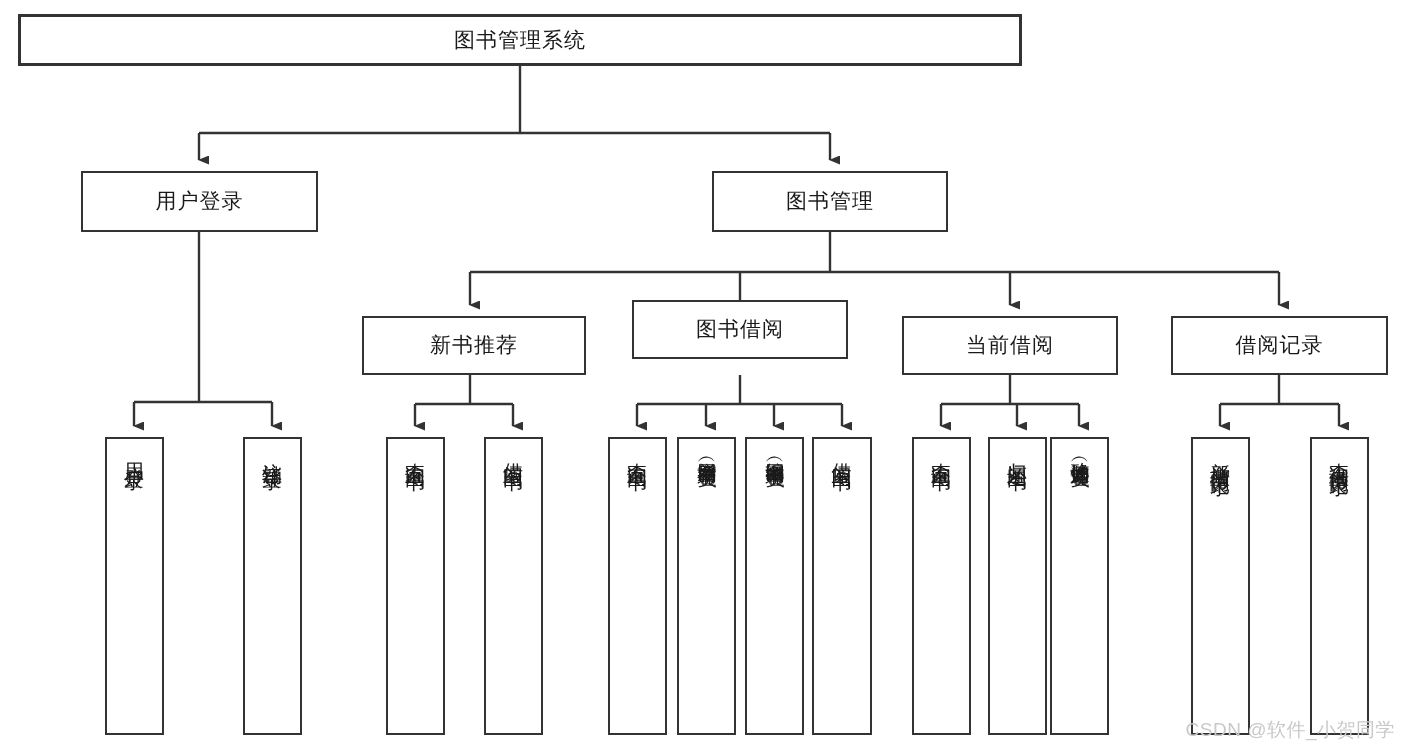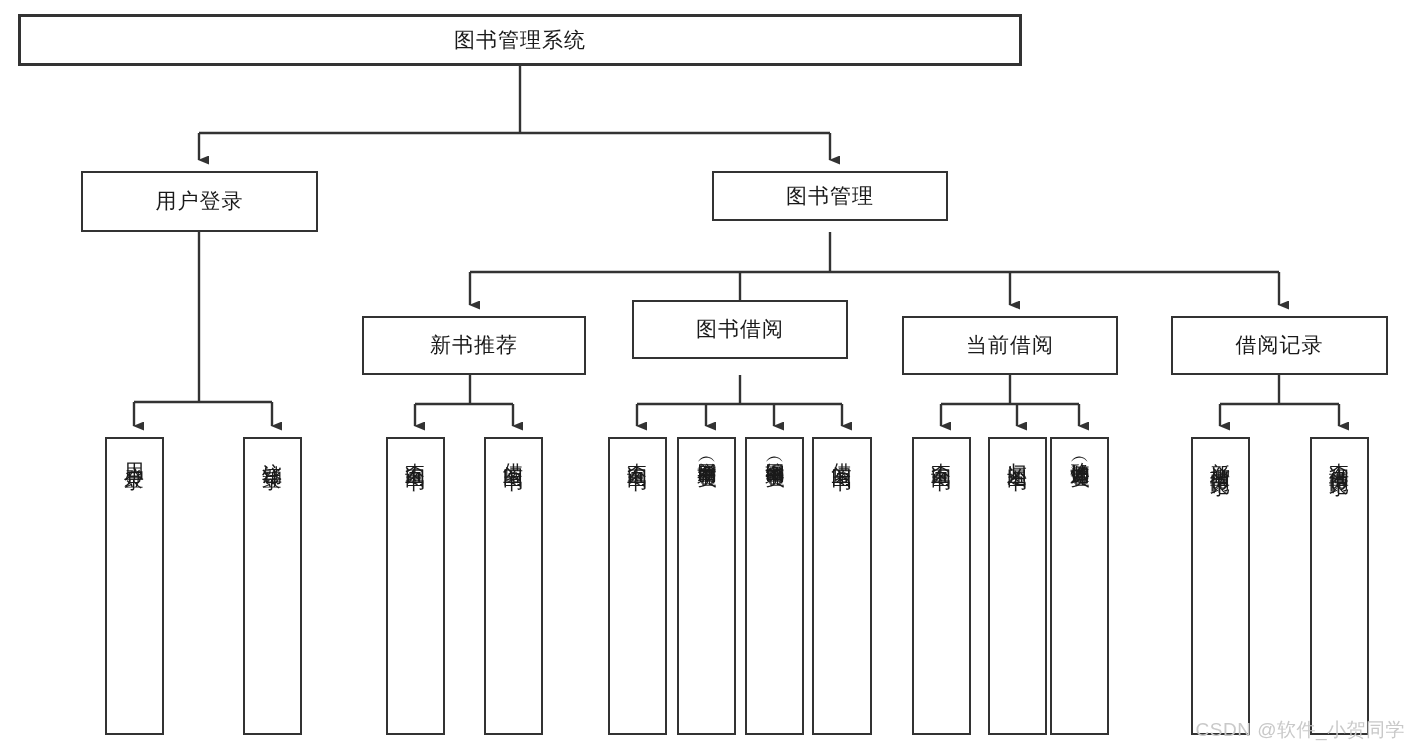--- a/index.html
+++ b/index.html
@@ -57,21 +57,21 @@
   svg.edges {
     position: absolute;
     left: 0;
     top: 0;
     width: 1405px;
     height: 747px;
     pointer-events: none;
   }
   .watermark {
     position: absolute;
-    right: 0;
+    right: 10px;
     bottom: 4px;
     font-size: 19px;
     color: #c9c9c9;
     letter-spacing: 0.5px;
     white-space: nowrap;
   }
 </style>
 </head>
 <body>
 
@@ -127,21 +127,21 @@
     </g>
   </svg>
 
   <div class="node level0" style="left:18px; top:14px; width:1004px; height:52px;">
     <span class="node-label">图书管理系统</span>
   </div>
 
   <div class="node level1" style="left:81px; top:171px; width:237px; height:61px;">
     <span class="node-label">用户登录</span>
   </div>
-  <div class="node level1" style="left:712px; top:171px; width:236px; height:50px;">
+  <div class="node level1" style="left:712px; top:171px; width:236px; height:61px;">
     <span class="node-label">图书管理</span>
   </div>
 
   <div class="node level2" style="left:362px; top:316px; width:224px; height:59px;">
     <span class="node-label">新书推荐</span>
   </div>
   <div class="node level2" style="left:632px; top:300px; width:216px; height:59px;">
     <span class="node-label">图书借阅</span>
   </div>
   <div class="node level2" style="left:1171px; top:316px; width:217px; height:59px;">

